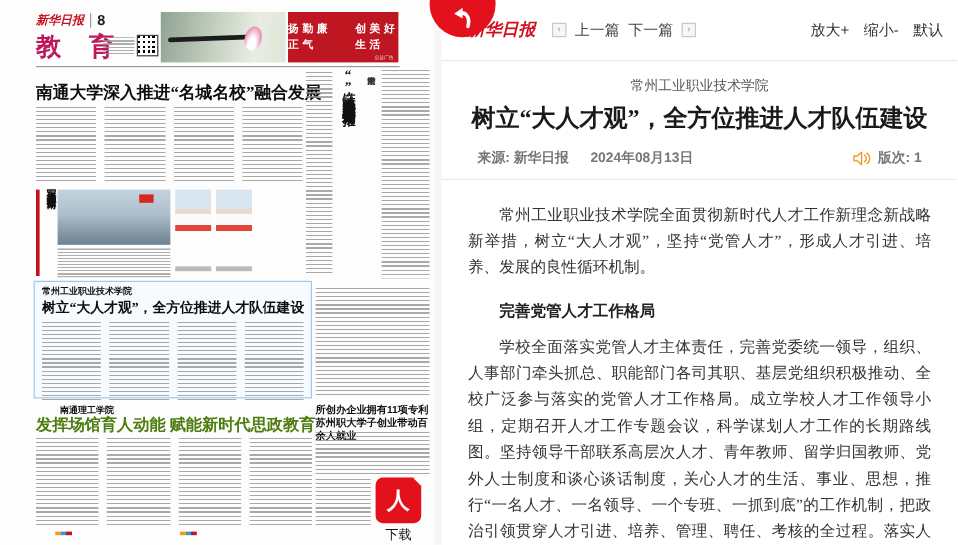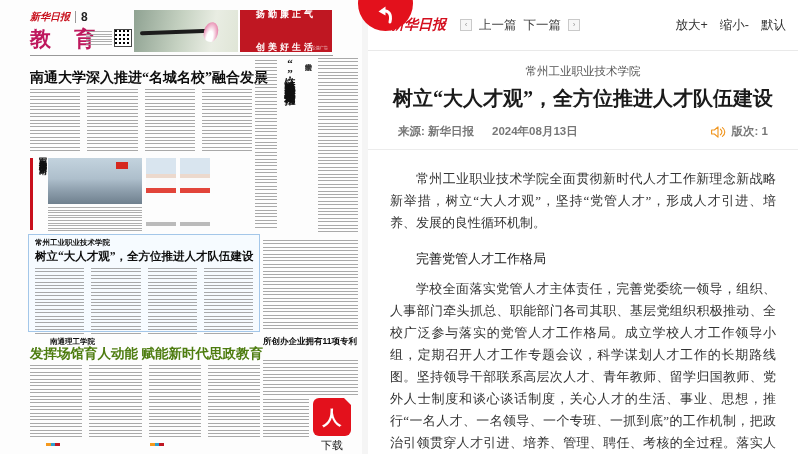--- a/index.html
+++ b/index.html
@@ -31,21 +31,21 @@
   .brush-banner { left:134px; top:10px; width:104px; height:42px; overflow:hidden;
         background:linear-gradient(100deg,#8fa292 0%,#c6d2c2 45%,#e9ede3 75%,#dfe5d6 100%); }
   .brush { position:absolute; left:6px; top:20px; width:72px; height:4px; background:#1c1c1c;
            border-radius:2px; transform:rotate(-2deg); }
   .lotus { position:absolute; left:70px; top:12px; width:14px; height:20px; border-radius:50% 50% 45% 45%;
            background:radial-gradient(ellipse at 50% 80%, #fff 30%, #e78bb0 75%, #c9538c 100%);
            transform:rotate(14deg); }
   .banner-cap { position:absolute; left:4px; top:3px; font-size:4px; color:#b02020; letter-spacing:1px; }
   .banner-cap2 { position:absolute; left:30px; top:3px; font-size:4px; color:#222; letter-spacing:1px; }
   .red-ad { left:240px; top:10px; width:92px; height:42px; background:#bf1722; color:#fff;
-            display:flex; flex-direction:column; align-items:center; justify-content:center; gap:20px; }
+            display:flex; flex-direction:row; align-items:center; justify-content:center; gap:20px; }
   .red-ad .slog { font-size:9px; font-weight:bold; letter-spacing:3px; font-family:"Liberation Serif", serif; }
   .red-ad .tag { position:absolute; right:4px; bottom:2px; font-size:4px; opacity:.85; }
   .mast-rule { left:30px; top:55px; width:303px; height:1px; background:#999; }
 
   .lead-kicker { left:30px; top:60px; width:222px; text-align:center; font-size:7.5px; font-weight:bold; color:#222; }
   .lead-head { left:30px; top:69px; width:222px; text-align:center; font-size:14px; font-weight:bold;
                color:#0d0d0d; font-family:"Liberation Serif", serif; white-space:nowrap; }
   .lead-cols { left:30px; top:89px; width:222px; height:64px; }
   .lead-cols > div { height:100%; }
 
@@ -120,21 +120,21 @@
                font-family:"Liberation Serif", serif; }
   .art-meta { display:flex; align-items:center; padding:0 30px; margin-top:12px; font-size:11.5px; color:#777;font-weight:bold; }
   .art-meta .date { margin-left:18px; }
   .meta-right { margin-left:auto; display:flex; align-items:center; gap:6px; }
   .speaker { width:16px; height:14px; cursor:pointer; }
   .meta-rule { height:1px; background:#ececec; margin-top:10px; }
 
   .article-body { padding:10px 22px 0 22px; font-family:"Liberation Serif", serif; color:#333;
                   font-size:13px; line-height:22px; text-align:justify; }
   .article-body p { text-indent:2em; margin:8px 0; }
-  .article-body p.subhead { font-weight:normal; color:#222; margin:14px 0 8px; }
+  .article-body p.subhead { font-weight:bold; color:#222; margin:14px 0 8px; }
 </style>
 </head>
 <body>
 
 <div class="app">
 
   <div class="left-pane">
 
     <div class="abs mast-logo">
       <span class="red-logo">新华日报</span>
@@ -202,20 +202,21 @@
         <div class="sim"></div>
         <div class="sim"></div>
         <div class="sim"></div>
     </div>
     <div class="abs mark m1"></div>
     <div class="abs mark m2"></div>
 
     <div class="abs sim sz-block2"></div>
     <div class="abs sz-head">
       <div>所创办企业拥有11项专利</div>
+      <div>苏州职大学子创业带动百余人就业</div>
     </div>
     <div class="abs sim sz-body1"></div>
     <div class="abs sim sz-body2"></div>
 
     <div class="abs pdf-btn">
       <span class="notch"></span>
       <span class="pdf-glyph">人</span>
     </div>
     <div class="abs dl-label">下载</div>
   </div>

